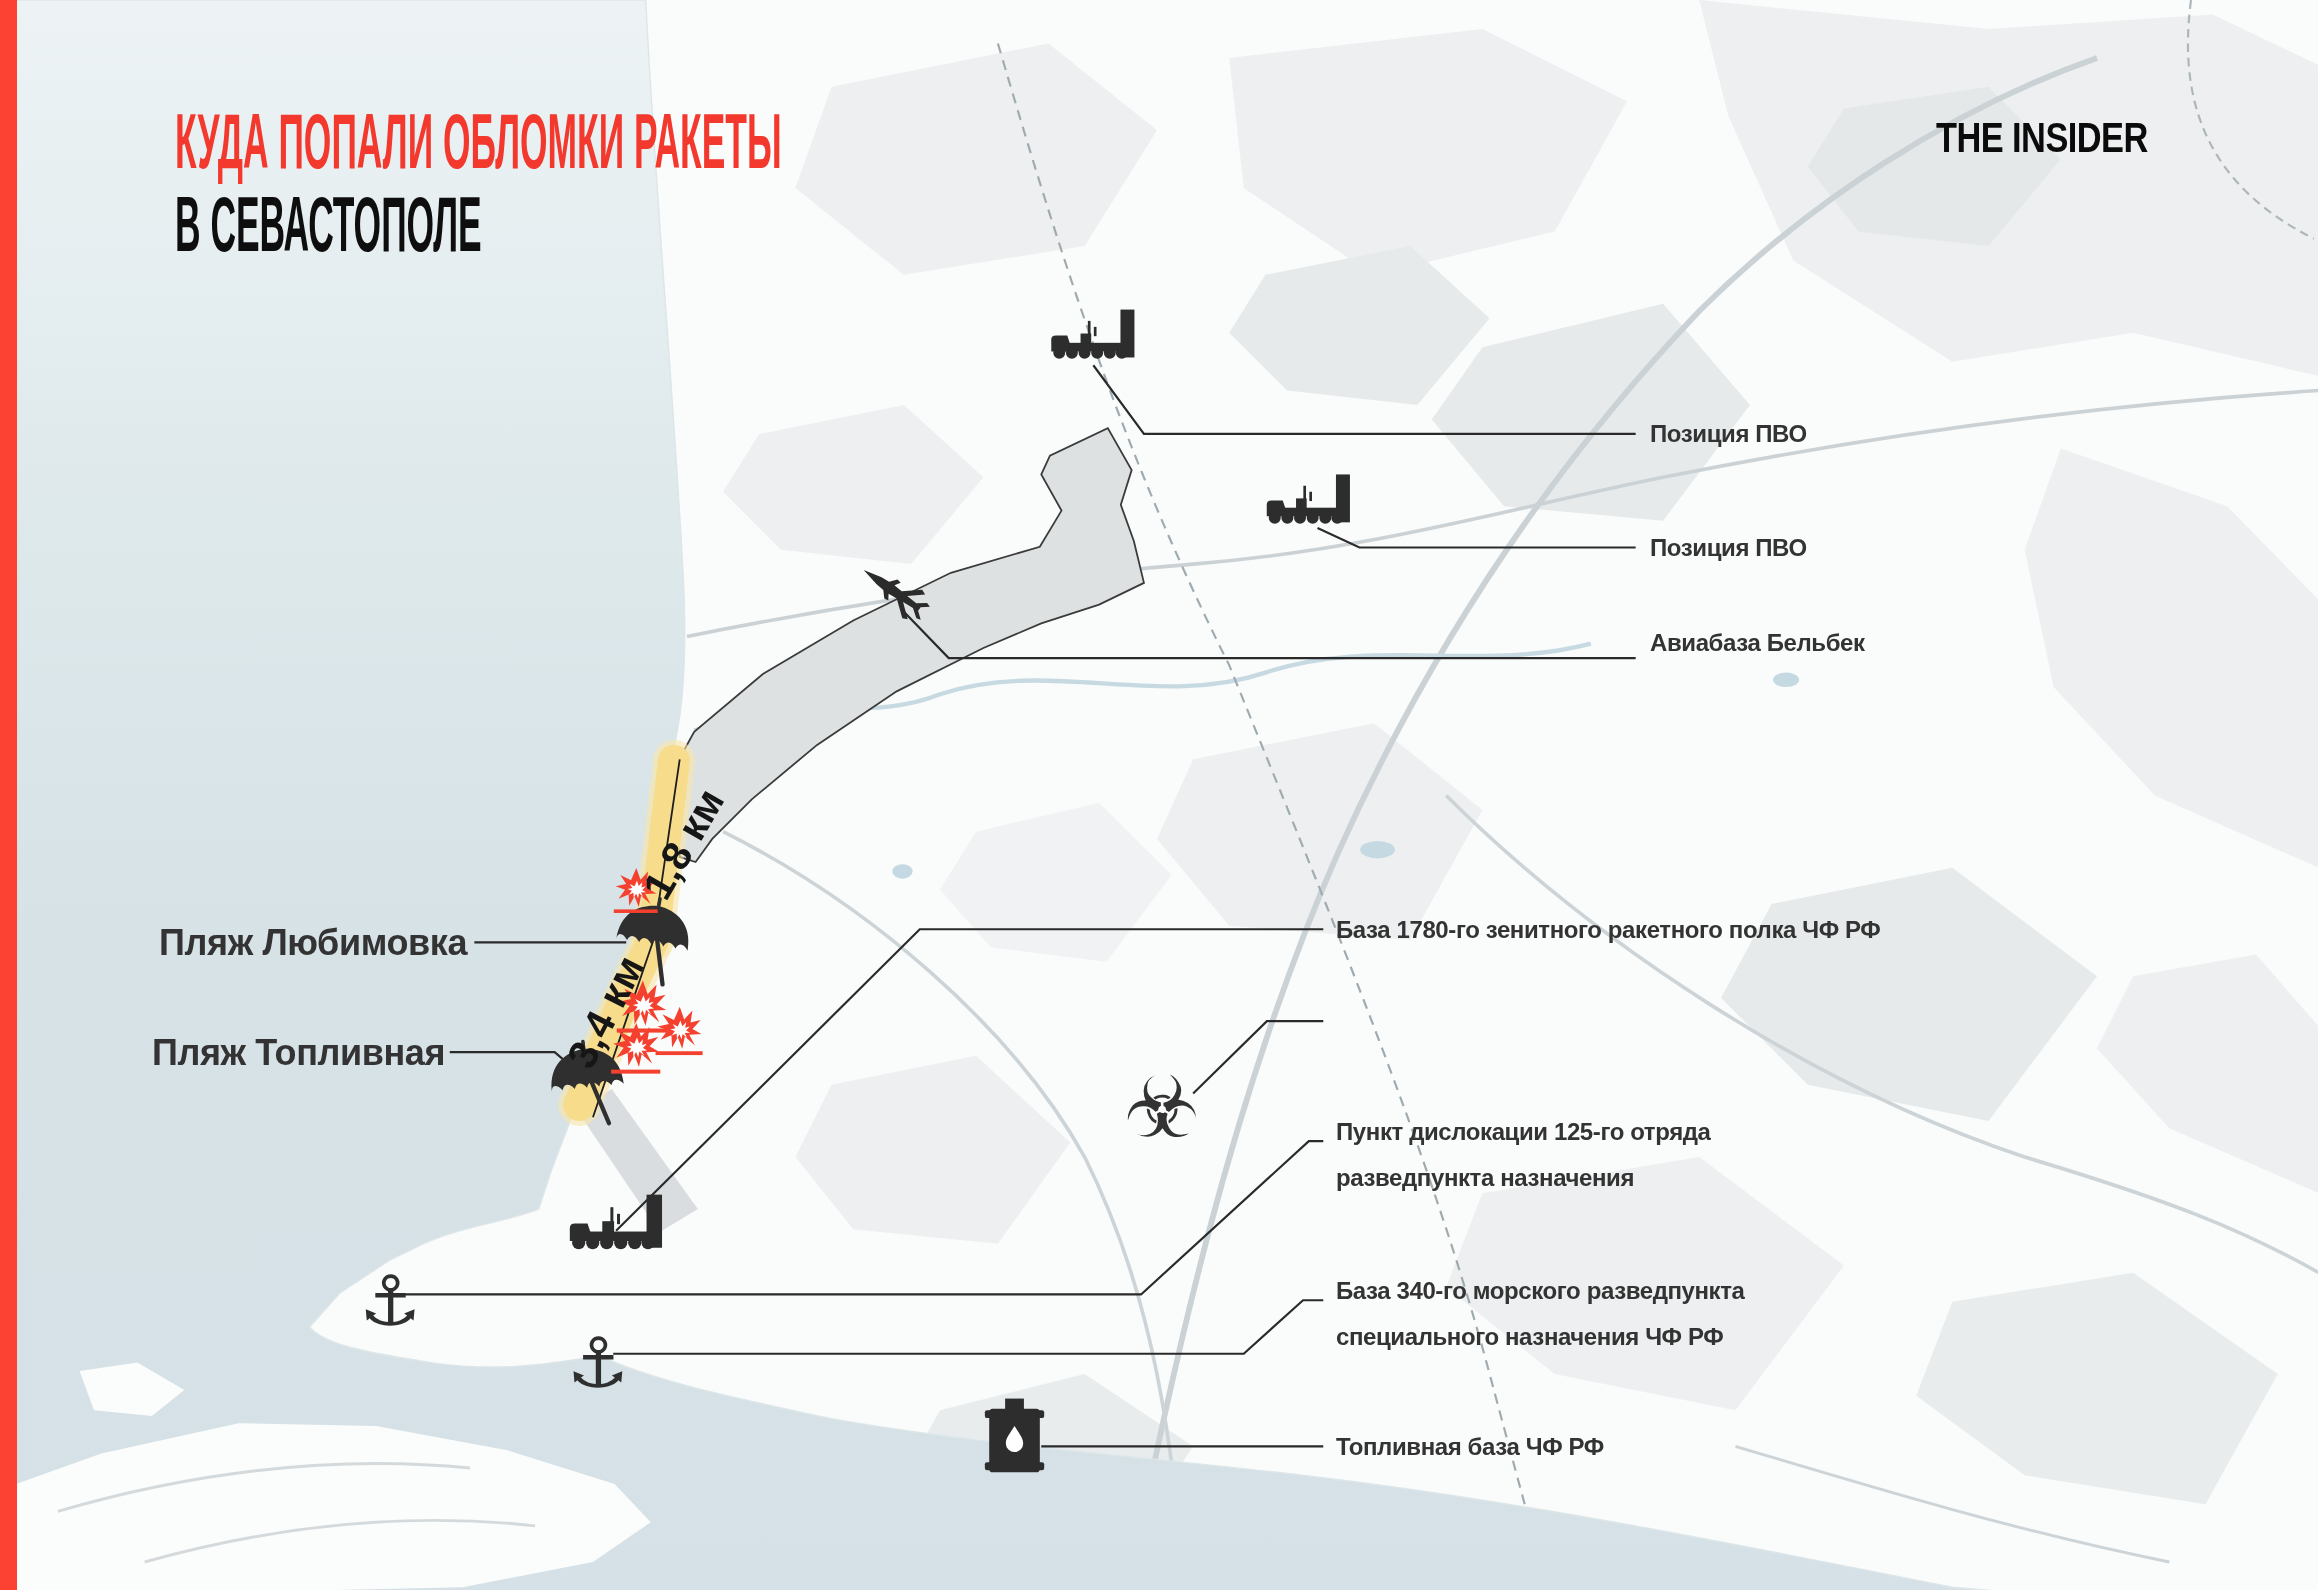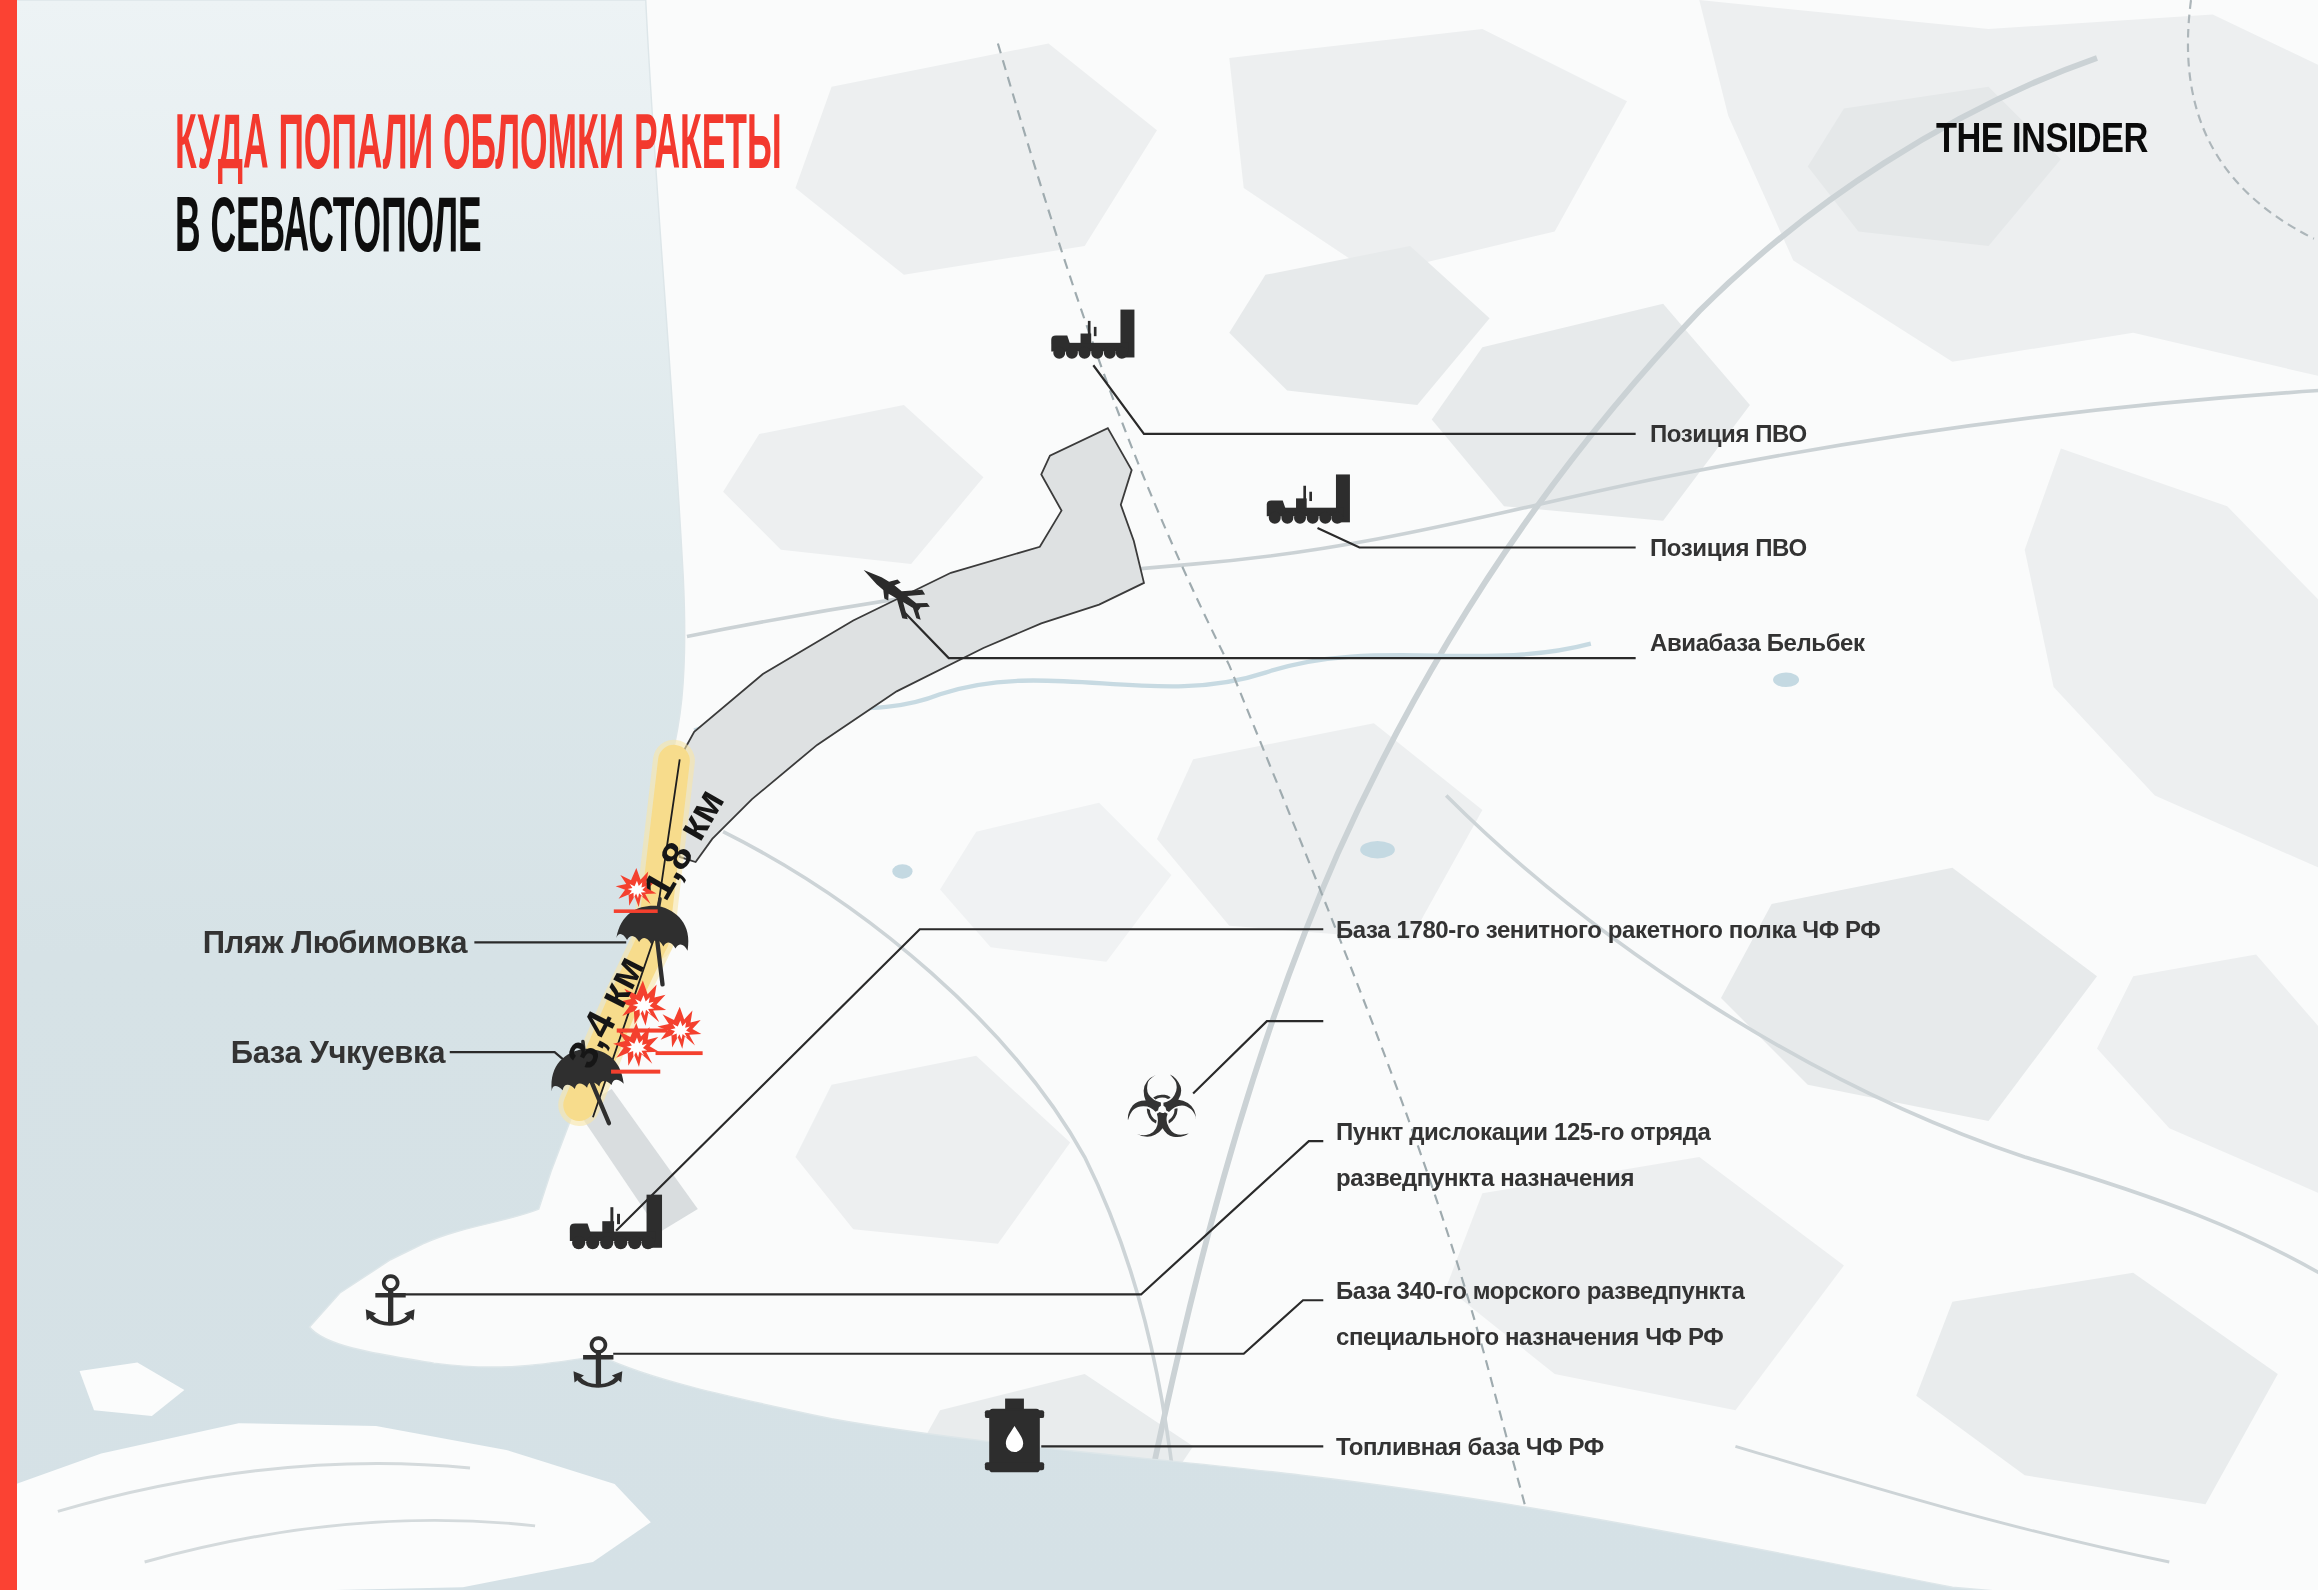--- a/index.html
+++ b/index.html
@@ -11,21 +11,21 @@
   .title-block{position:absolute;left:155px;top:101px;z-index:5;margin-left:20px;}
   .title-l1{font-size:77px;font-weight:bold;color:#F3392E;letter-spacing:0px;
             transform:scaleX(0.46);transform-origin:left top;white-space:nowrap;line-height:81px;}
   .title-l2{font-size:77px;font-weight:bold;color:#0e0e0e;
             transform:scaleX(0.46);transform-origin:left top;white-space:nowrap;line-height:84px;}
   .brand{position:absolute;left:1936px;top:113px;font-size:43px;font-weight:bold;color:#0b0b0b;
          transform:scaleX(0.80);transform-origin:left top;white-space:nowrap;z-index:5;letter-spacing:-0.7px;}
   .callout{position:absolute;font-size:24px;font-weight:700;color:#333;letter-spacing:-0.4px;
            line-height:46px;white-space:nowrap;z-index:4;}
   .callout .cl{display:block;}
-  .beach-label{position:absolute;font-size:31px;font-weight:700;color:#333;letter-spacing:-0.4px;
+  .beach-label{position:absolute;font-size:36px;font-weight:700;color:#333;letter-spacing:-0.4px;
                line-height:45px;white-space:nowrap;text-align:right;z-index:4;}
   .dist-label{position:absolute;font-size:41px;font-weight:bold;color:#161616;white-space:nowrap;z-index:4;}
   .dl-18{left:684px;top:844px;transform:translate(-50%,-50%) rotate(-60deg);}
   .dl-34{left:606px;top:1012px;transform:translate(-50%,-50%) rotate(-63deg);}
 </style>
 </head>
 <body>
 
 <div id="canvas">
 
@@ -199,19 +199,19 @@
   </div>
   <div class="callout" style="left:1336px;top:1268px">
     <span class="cl">База 340-го морского разведпункта</span>
     <span class="cl">специального назначения ЧФ РФ</span>
   </div>
   <div class="callout" style="left:1336px;top:1424px">
     <span class="cl">Топливная база ЧФ РФ</span>
   </div>
 
   <div class="beach-label" style="right:1852px;top:920px">Пляж Любимовка</div>
-  <div class="beach-label" style="right:1874px;top:1030px">База Учкуевка</div>
+  <div class="beach-label" style="right:1874px;top:1030px">Пляж Топливная</div>
 
   <div class="dist-label dl-18">1,8 км</div>
   <div class="dist-label dl-34">3,4 км</div>
 
 </div>
 
 
 </body></html>

